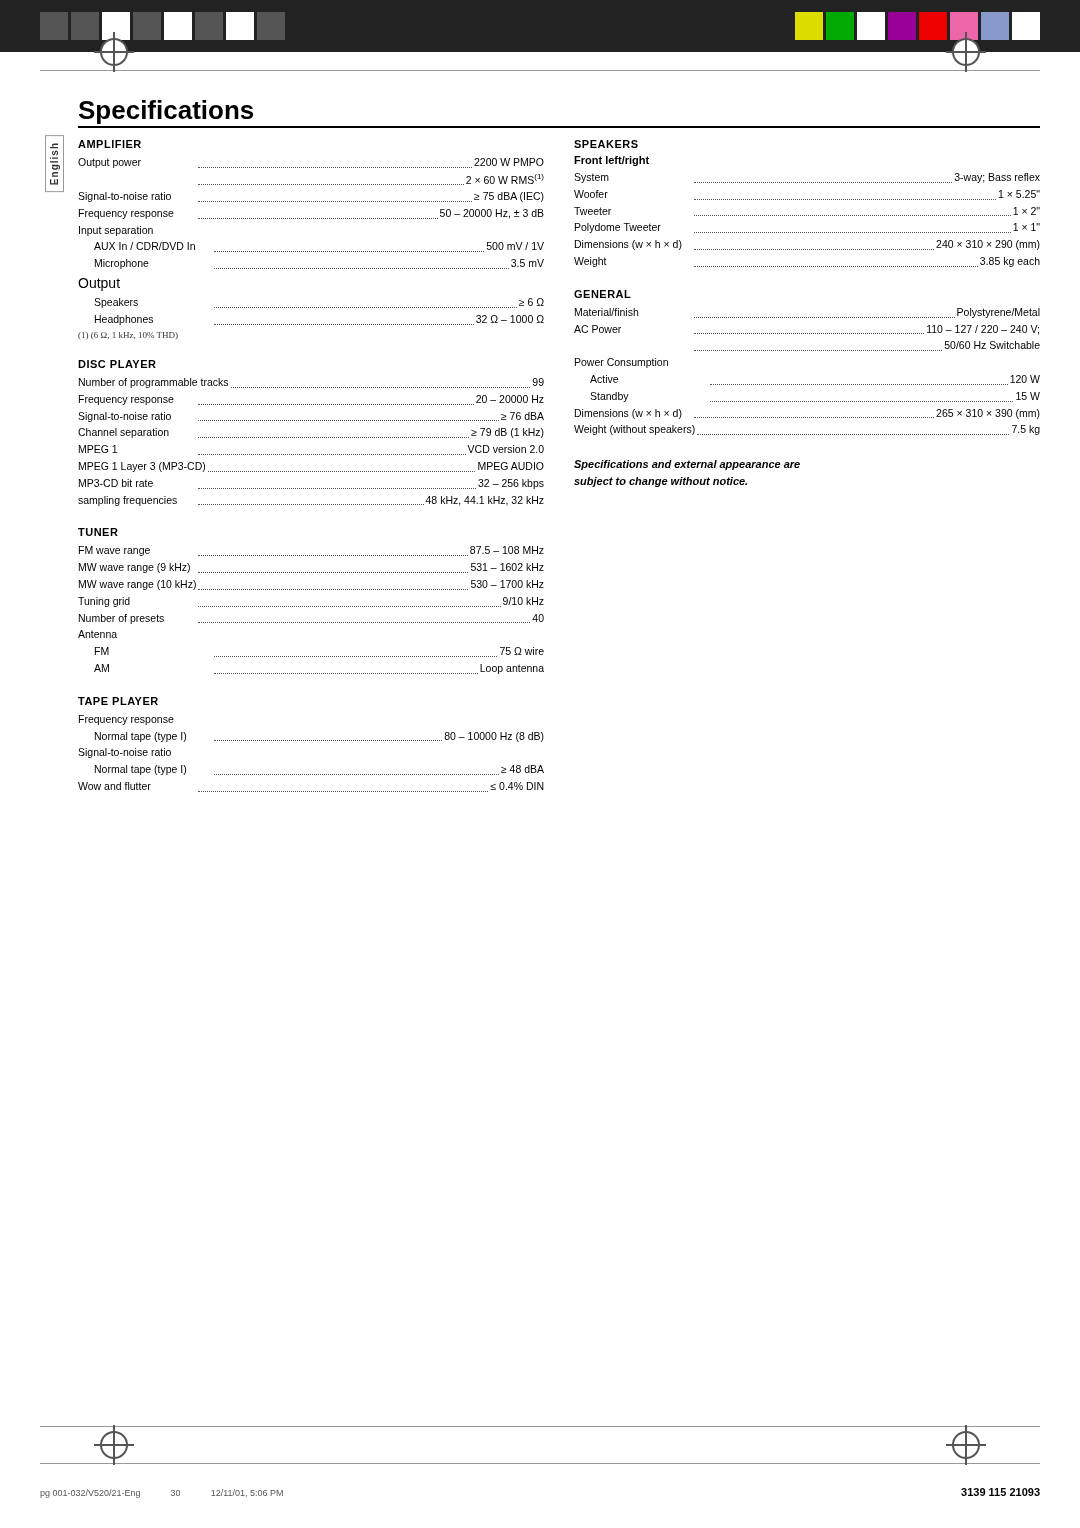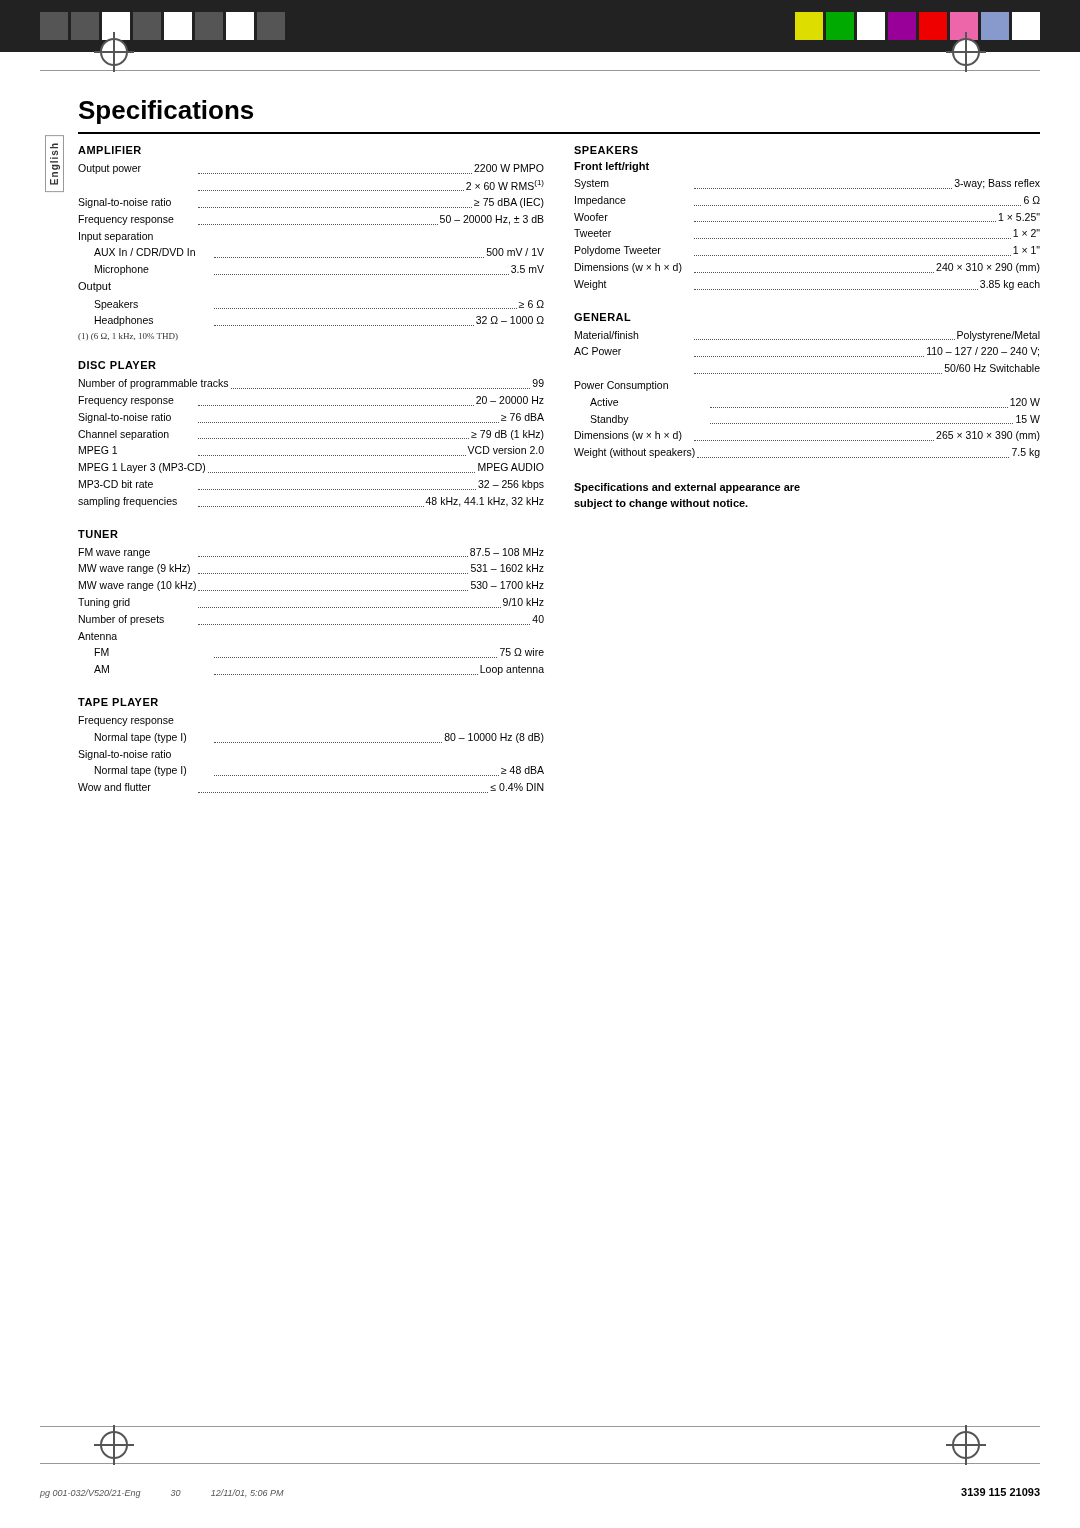--- a/index.html
+++ b/index.html
@@ -119,21 +119,20 @@
       flex: 1;
       padding-left: 10px;
     }
 
     
     .page-title {
       font-size: 26px;
       font-weight: bold;
       margin-bottom: 10px;
       border-bottom: 2px solid #000;
-      padding-bottom: 6px;
     }
 
     
     .two-col {
       display: flex;
       gap: 30px;
     }
     .col-left {
       flex: 1;
     }
@@ -188,38 +187,39 @@
     
     .footnote {
       font-size: 9px;
       color: #333;
       margin-top: 2px;
       font-family: Liberation Serif, serif;
     }
 
     
     .notice {
+      font-style: italic;
       font-weight: bold;
       font-size: 11px;
       line-height: 1.5;
       margin-top: 10px;
     }
 
     
     .page-footer {
       position: absolute;
       bottom: 30px;
       left: 40px;
       right: 40px;
       display: flex;
       align-items: flex-end;
       font-size: 9px;
       color: #555;
     }
-    .footer-left { flex: 1; font-style: italic; }
+    .footer-left { flex: 1; }
     .footer-right { text-align: right; flex: 1; font-size: 11px; font-weight: bold; color: #000; }
 
     
     .bottom-bar-area {
       position: absolute;
       bottom: 60px;
       left: 0;
       right: 0;
     }
     .bottom-crosshair-row {
@@ -311,21 +311,21 @@
             <span class="dot-label">AUX In / CDR/DVD In</span>
             <span class="dot-fill"></span>
             <span class="dot-value">500 mV / 1V</span>
           </div>
           <div class="dotted-row indent">
             <span class="dot-label">Microphone</span>
             <span class="dot-fill"></span>
             <span class="dot-value">3.5 mV</span>
           </div>
 
-          <div style="font-size:11px; line-height:1.6;">Output</div>
+          <div style="font-size:14px; line-height:1.6;">Output</div>
           <div class="dotted-row indent">
             <span class="dot-label">Speakers</span>
             <span class="dot-fill"></span>
             <span class="dot-value">≥ 6 Ω</span>
           </div>
           <div class="dotted-row indent">
             <span class="dot-label">Headphones</span>
             <span class="dot-fill"></span>
             <span class="dot-value">32 Ω – 1000 Ω</span>
           </div>
@@ -447,25 +447,20 @@
       <div class="col-right">
 
         <div class="section">
           <div class="section-title">SPEAKERS</div>
           <div class="section-subtitle">Front left/right</div>
 
           <div class="dotted-row">
             <span class="dot-label">System</span>
             <span class="dot-fill"></span>
             <span class="dot-value">3-way; Bass reflex</span>
-          </div>
-          <div class="dotted-row">
-            <span class="dot-label">Impedance</span>
-            <span class="dot-fill"></span>
-            <span class="dot-value">6 Ω</span>
           </div>
           <div class="dotted-row">
             <span class="dot-label">Woofer</span>
             <span class="dot-fill"></span>
             <span class="dot-value">1 × 5.25"</span>
           </div>
           <div class="dotted-row">
             <span class="dot-label">Tweeter</span>
             <span class="dot-fill"></span>
             <span class="dot-value">1 × 2"</span>

